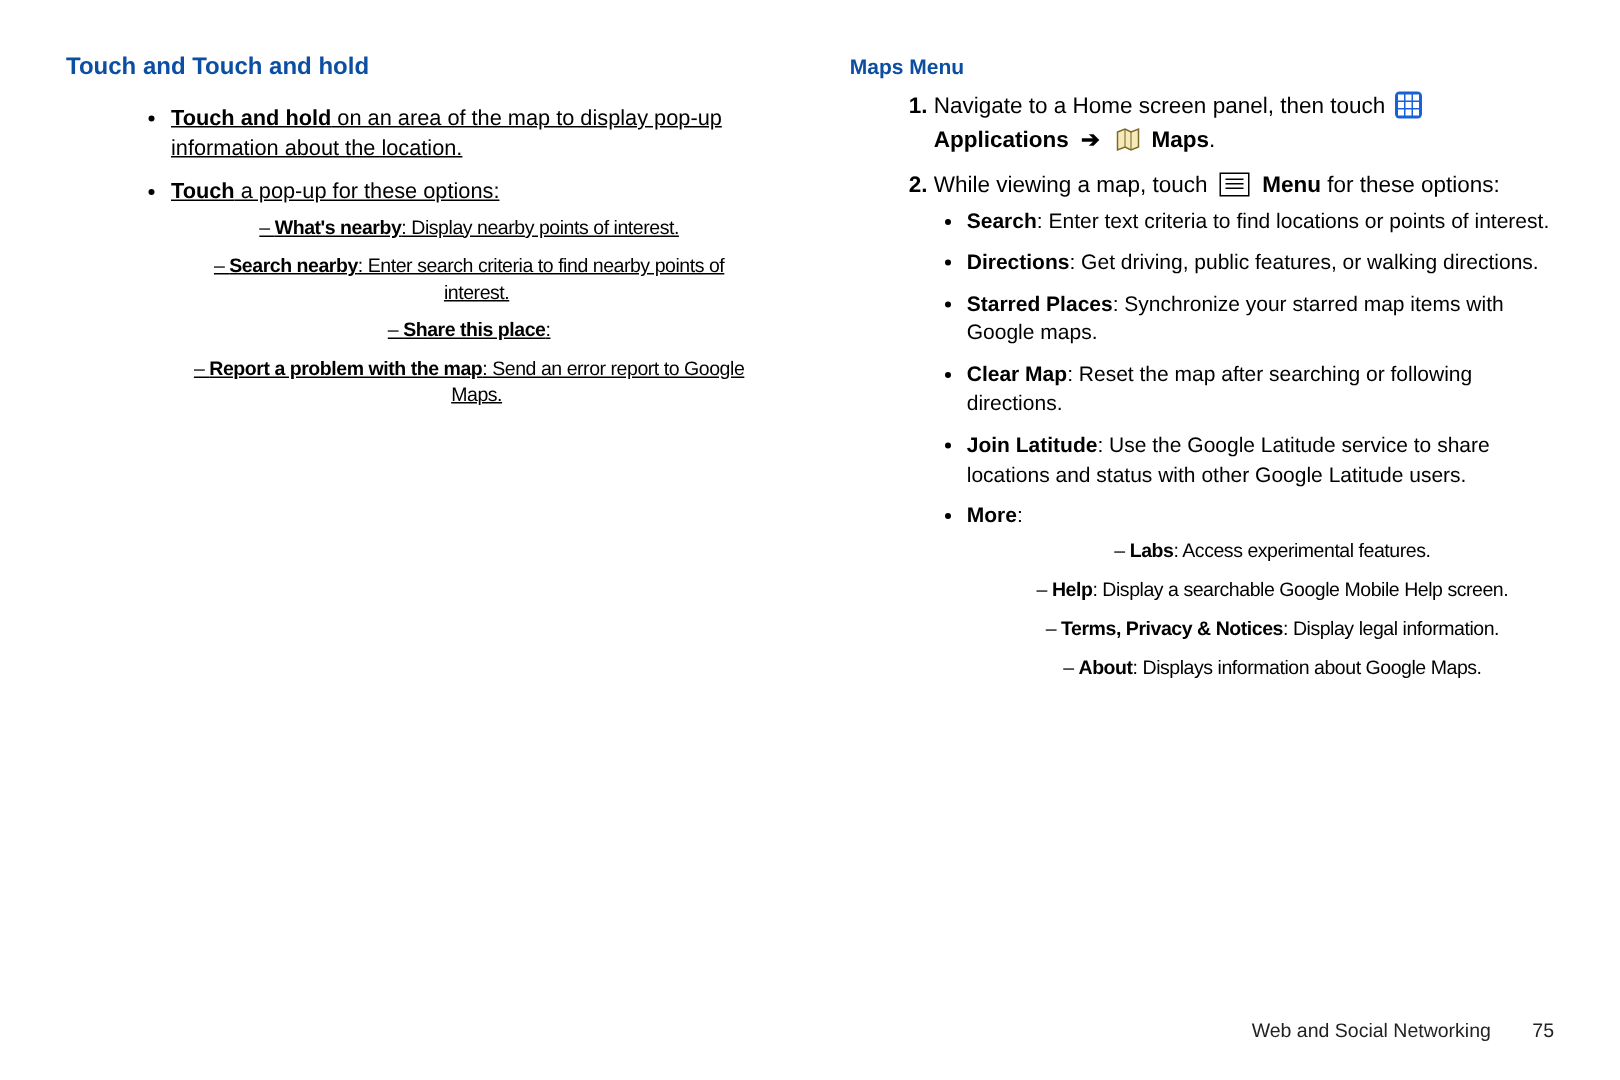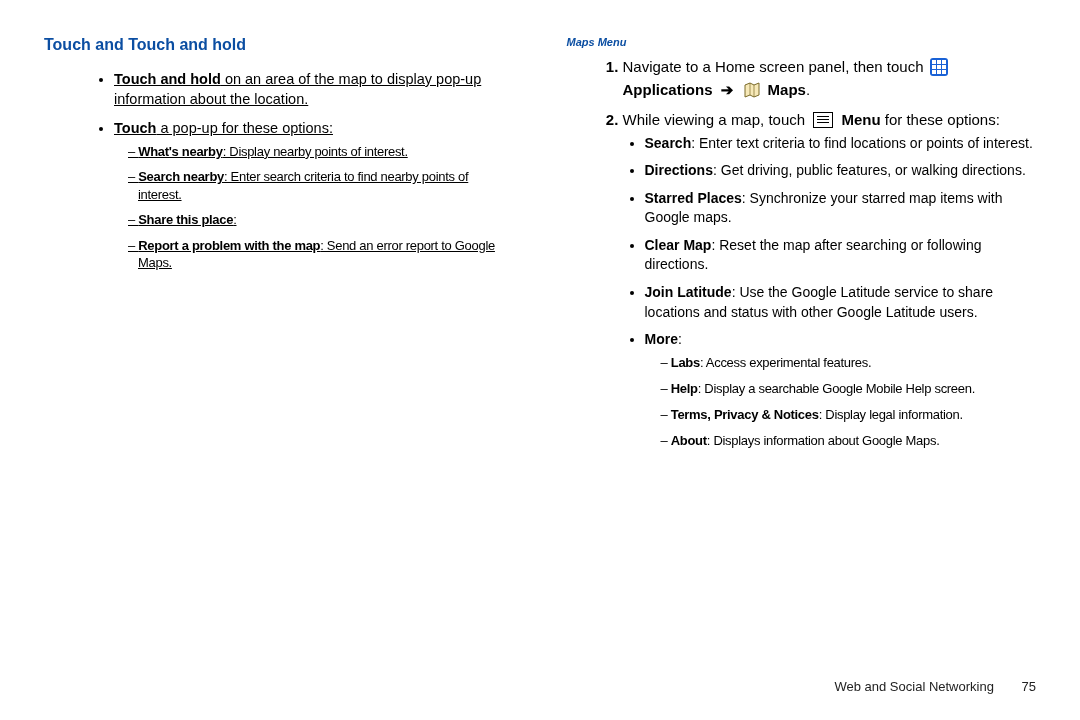--- a/index.html
+++ b/index.html
@@ -1,35 +1,35 @@
 <!DOCTYPE html>
 <html><head>
 <meta charset="utf-8">
 <style>
   html,body{margin:0;padding:0;width:1080px;height:720px;background:#fff;font-family:Arial,Helvetica,sans-serif;color:#000;}
   .page{position:relative;width:1080px;height:720px;box-sizing:border-box;padding:36px 44px 26px 44px;}
   .cols{display:flex;gap:53px;}
   .col{flex:1;min-width:0;}
   .h1{color:#0b4ea2;font-weight:bold;font-size:16px;margin:0 0 8px 0;}
-  .h1i{color:#0b4ea2;font-weight:bold;font-style:italic;font-size:11px;margin:0 0 8px 0;}
+  .h1i{color:#0b4ea2;font-weight:bold;font-size:14px;margin:0 0 8px 0;}
   ul.b1{list-style:disc;margin:16px;padding:0 0 0 54px;text-decoration:underline;}
   ul.b1>li{font-size:14.5px;line-height:1.35;margin:0 0 10px 0;font-family:Arial,Helvetica,sans-serif;}
   ul.b2{list-style:none;margin:4px 0 0 0;padding:0 0 0 14px;}
   ul.b2>li{font-size:13px;line-height:1.35;margin:0 0 8px 0;text-indent:-10px;padding-left:10px;}
   ul.b2>li::before{content:"– ";}
   ol.n1{list-style:decimal;margin:0;padding:0 0 0 56px;}
   ol.n1>li{font-size:15px;line-height:1.5;margin:0 0 8px 0;}
   ol.n1>li::marker{font-weight:bold;}
   ul.b1c{list-style:disc;margin:2px 0 0 0;padding:0 0 0 22px;}
   ul.b1c>li{font-size:14px;line-height:1.4;margin:0 0 8px 0;}
   ul.b2c{list-style:none;margin:4px 0 0 0;padding:0 0 0 16px;}
   ul.b2c>li{font-size:13px;line-height:1.4;margin:0 0 8px 0;text-indent:-10px;padding-left:10px;}
   ul.b2c>li::before{content:"– ";}
   b{font-weight:bold;}
-  .narrow{font-stretch:condensed;letter-spacing:-0.3px;}
+  .narrow{font-stretch:condensed;letter-spacing:-0.3px;text-align:center;}
   .footer{position:absolute;bottom:26px;right:44px;font-size:13px;color:#222;}
   .pn{display:inline-block;margin-left:24px;}
   .ico{display:inline-block;vertical-align:middle;position:relative;}
   .apps{width:18px;height:18px;background:#1961d6;border:2px solid #0b3a8a;border-radius:3px;box-sizing:border-box;margin:0 2px 2px 2px;position:relative;}
   .apps::before,.apps::after{content:"";position:absolute;background:#fff;}
   .apps::before{width:2px;height:14px;left:6px;top:0;box-shadow:4px 0 0 #fff,-4px 0 0 #fff;}
   .apps::after{width:14px;height:2px;left:0;top:6px;box-shadow:0 4px 0 #fff,0 -4px 0 #fff;}
   .apps{background:#fff;}
   .apps{border:none;width:18px;height:18px;background:#1961d6;border-radius:3px;}
   .apps::before{content:"";position:absolute;width:4px;height:4px;background:#fff;left:2px;top:2px;box-shadow:5px 0 #fff,10px 0 #fff,0 5px #fff,5px 5px #fff,10px 5px #fff,0 10px #fff,5px 10px #fff,10px 10px #fff;}

